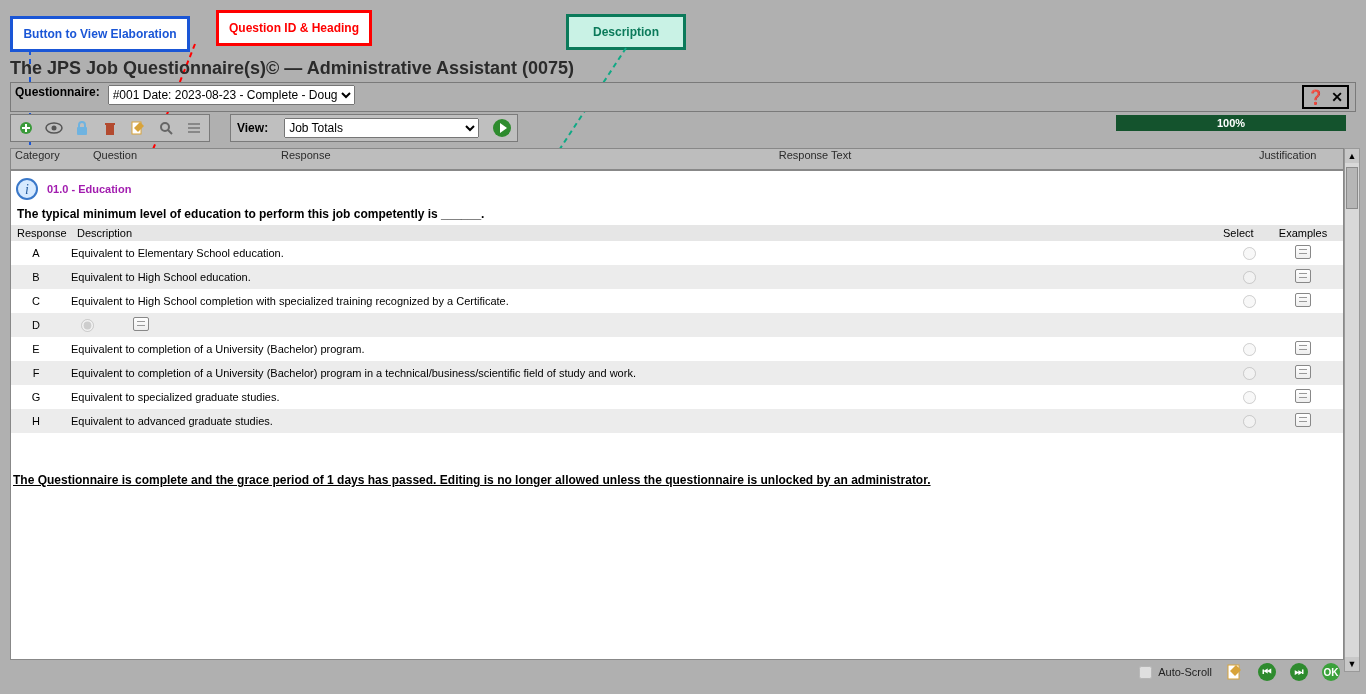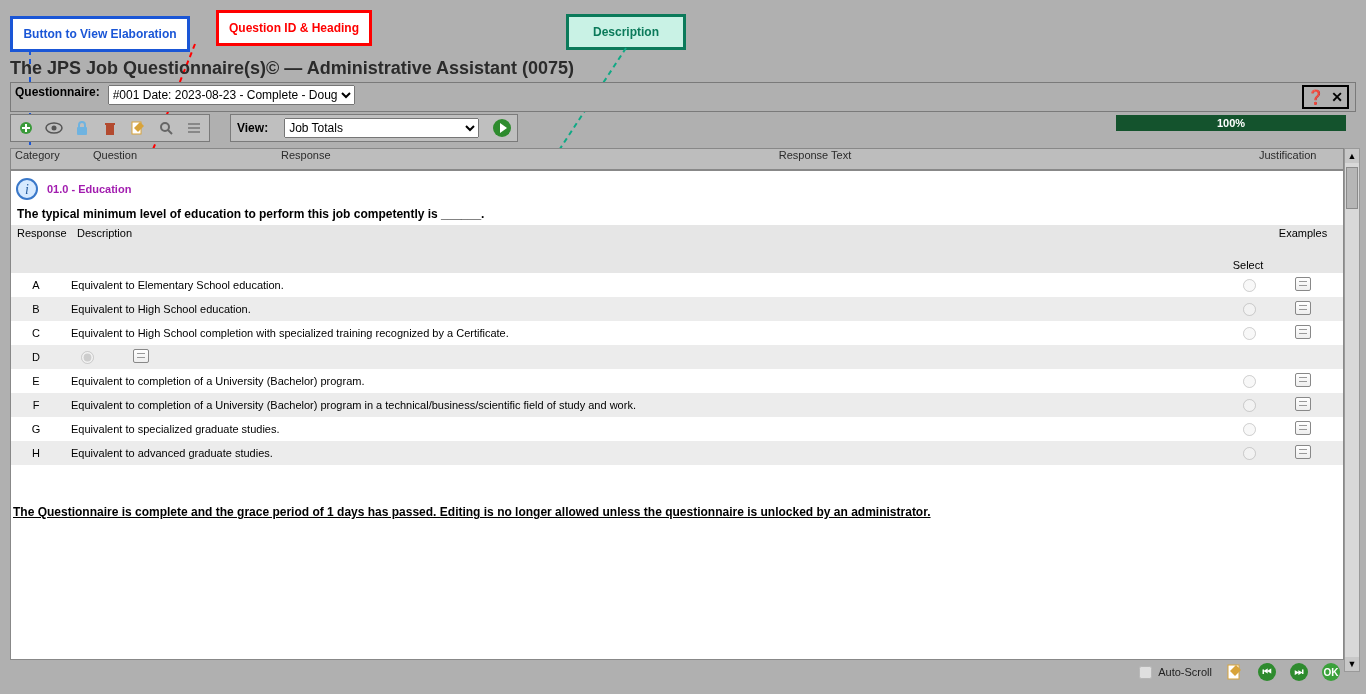--- a/index.html
+++ b/index.html
@@ -201,21 +201,21 @@
     padding: 2px 6px 4px 6px;
   }
   .resp-header {
     display: flex;
     font-size: 11px;
     background: #e6e6e6;
     padding: 2px 0;
   }
   .resp-header .c-response { width: 50px; padding-left: 6px; }
   .resp-header .c-desc { flex: 1; padding-left: 10px; }
-  .resp-header .c-select { width: 50px; text-align: center; margin-top: 32px; }
+  .resp-header .c-select { width: 50px; text-align: left; }
   .resp-header .c-examples { width: 60px; text-align: center; margin-right: 10px;}
   .resp-row {
     display: flex;
     align-items: center;
     font-size: 11px;
     padding: 3px 0;
   }
   .resp-row:nth-of-type(odd) { background: #ffffff; }
   .resp-row:nth-of-type(even) { background: #ececec; }
   .resp-row .c-response { width: 50px; text-align: center; }

